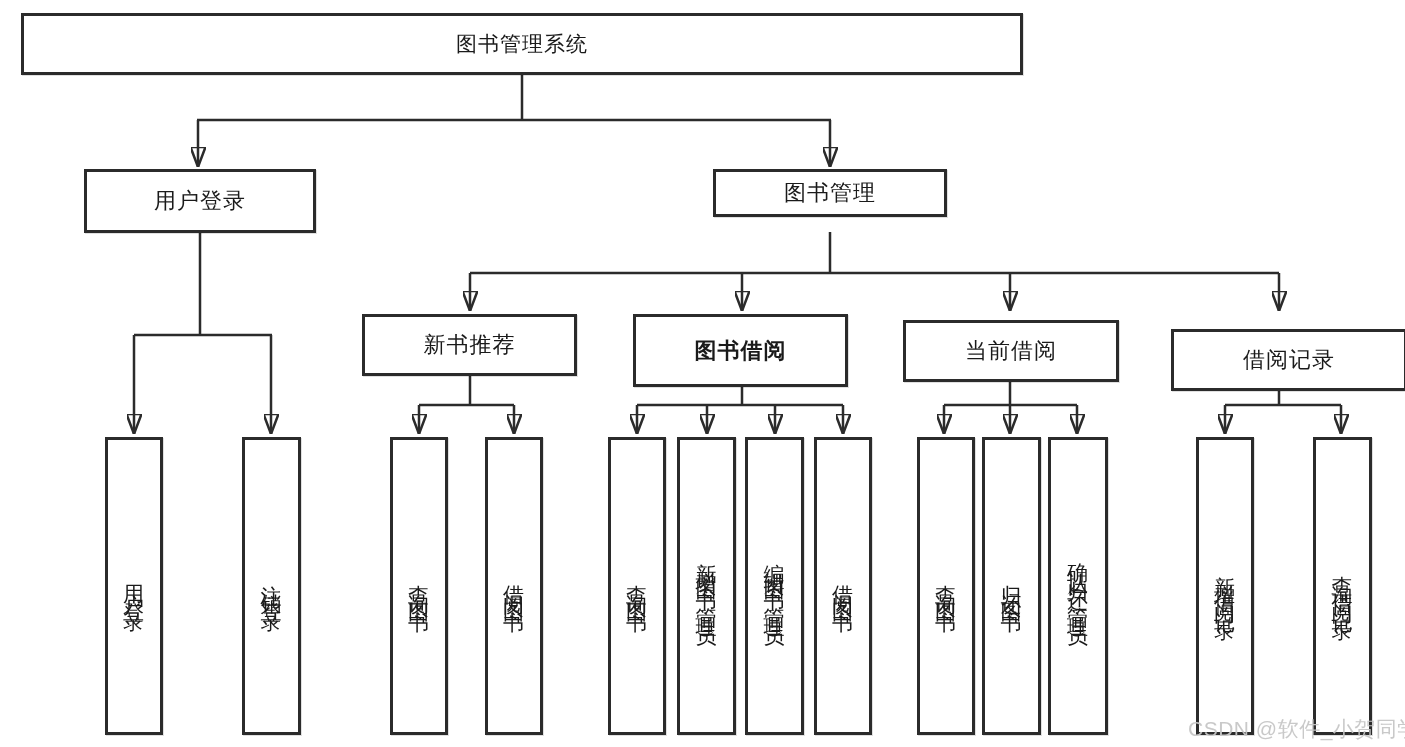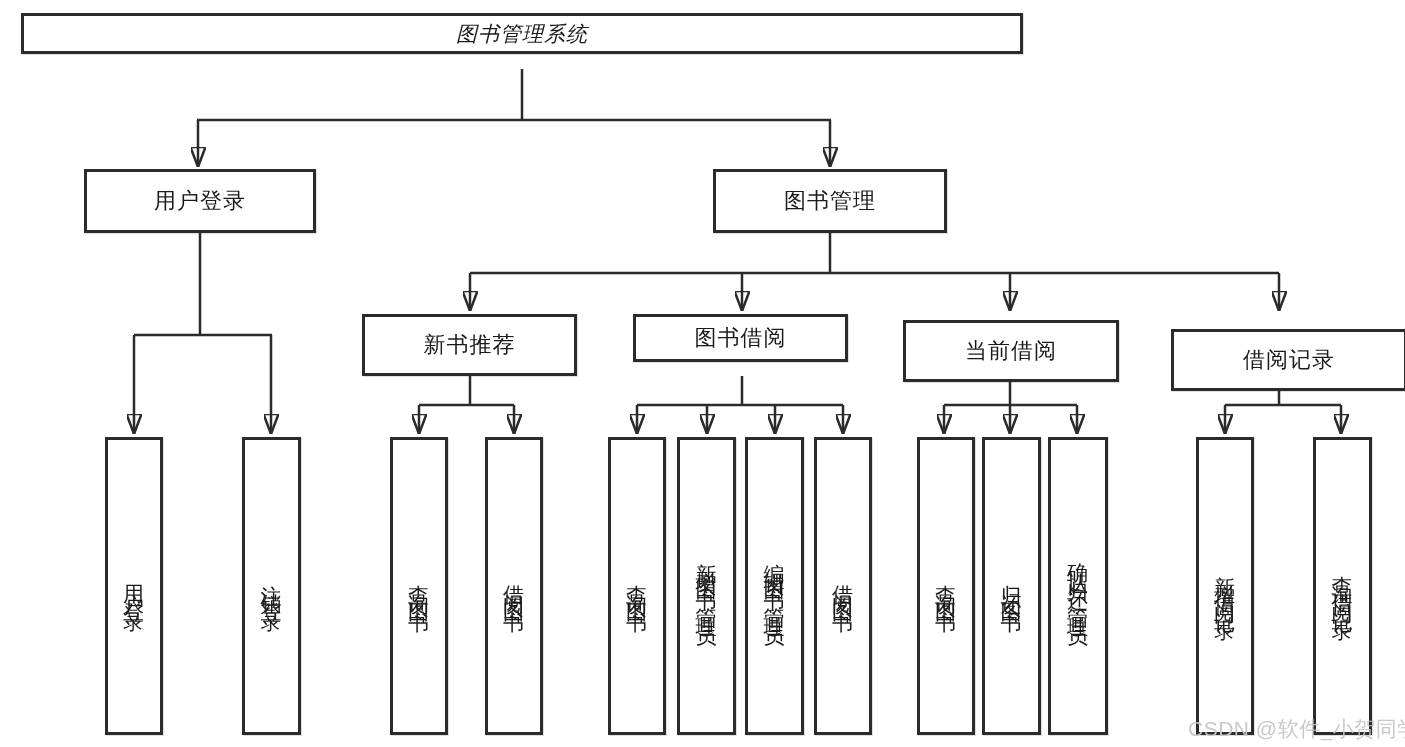--- a/index.html
+++ b/index.html
@@ -97,35 +97,35 @@
     <path d="M1010,376 V405 M944,405 H1077"></path>
     <path d="M944,405 V434" marker-end="url(#arrow)"></path>
     <path d="M1010,405 V434" marker-end="url(#arrow)"></path>
     <path d="M1077,405 V434" marker-end="url(#arrow)"></path>
 
     <path d="M1279,376 V405 M1225,405 H1341"></path>
     <path d="M1225,405 V434" marker-end="url(#arrow)"></path>
     <path d="M1341,405 V434" marker-end="url(#arrow)"></path>
   </svg>
 
-  <div class="node h root" style="left:21px; top:13px; width:1002px; height:41px;font-style:italic;">
+  <div class="node h root" style="left:21px; top:13px; width:1002px; height:62px;">
     <span>图书管理系统</span>
   </div>
 
   <div class="node h" style="left:84px; top:169px; width:232px; height:64px;">
     <span>用户登录</span>
   </div>
-  <div class="node h" style="left:713px; top:169px; width:234px; height:64px;">
+  <div class="node h" style="left:713px; top:169px; width:234px; height:48px;">
     <span>图书管理</span>
   </div>
 
   <div class="node h" style="left:362px; top:314px; width:215px; height:62px;text-align:center;">
     <span>新书推荐</span>
   </div>
-  <div class="node h" style="left:633px; top:314px; width:215px; height:48px;">
+  <div class="node h" style="left:633px; top:314px; width:215px; height:73px;font-weight:bold;">
     <span>图书借阅</span>
   </div>
   <div class="node h" style="left:903px; top:314px; width:216px; height:62px;margin-top:6px;">
     <span>当前借阅</span>
   </div>
   <div class="node h" style="left:1171px; top:329px; width:236px; height:62px;">
     <span>借阅记录</span>
   </div>
 
   <div class="node v" style="left:105px; top:437px; width:58px; height:298px;">

